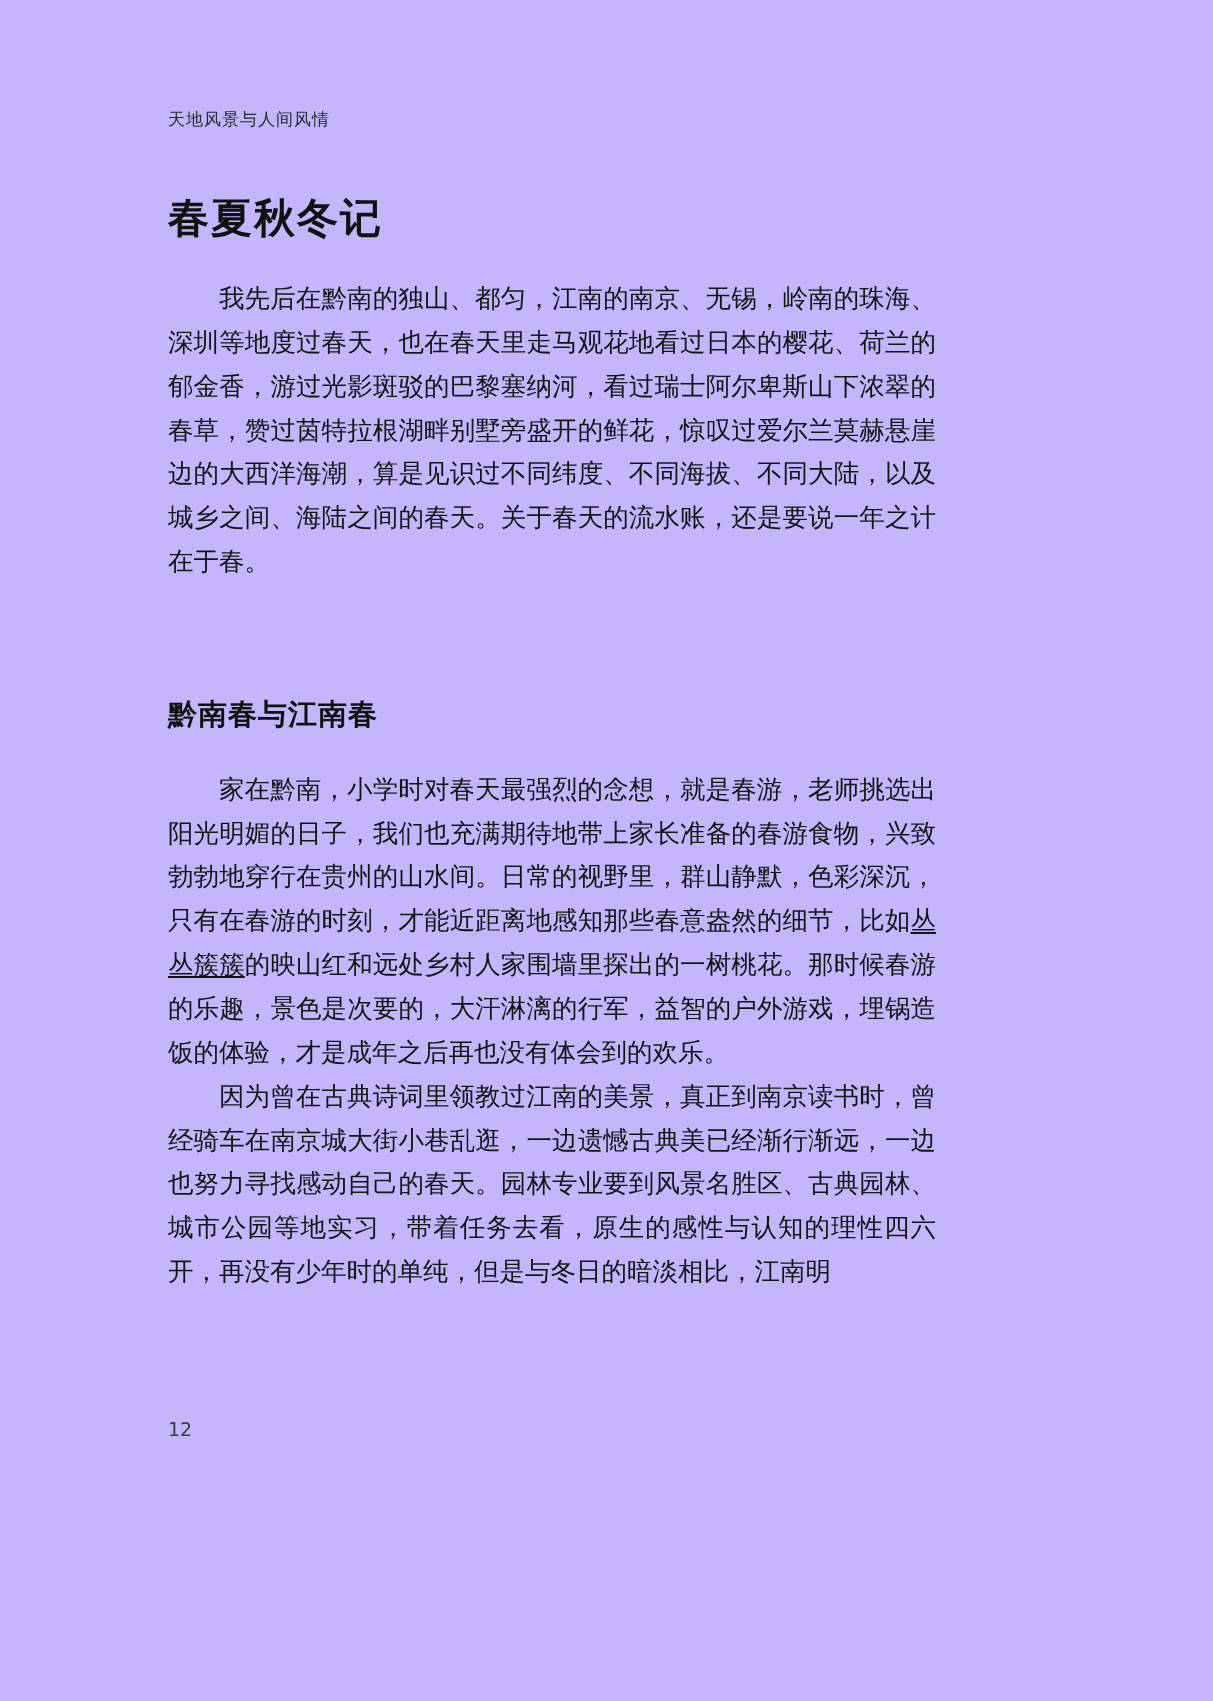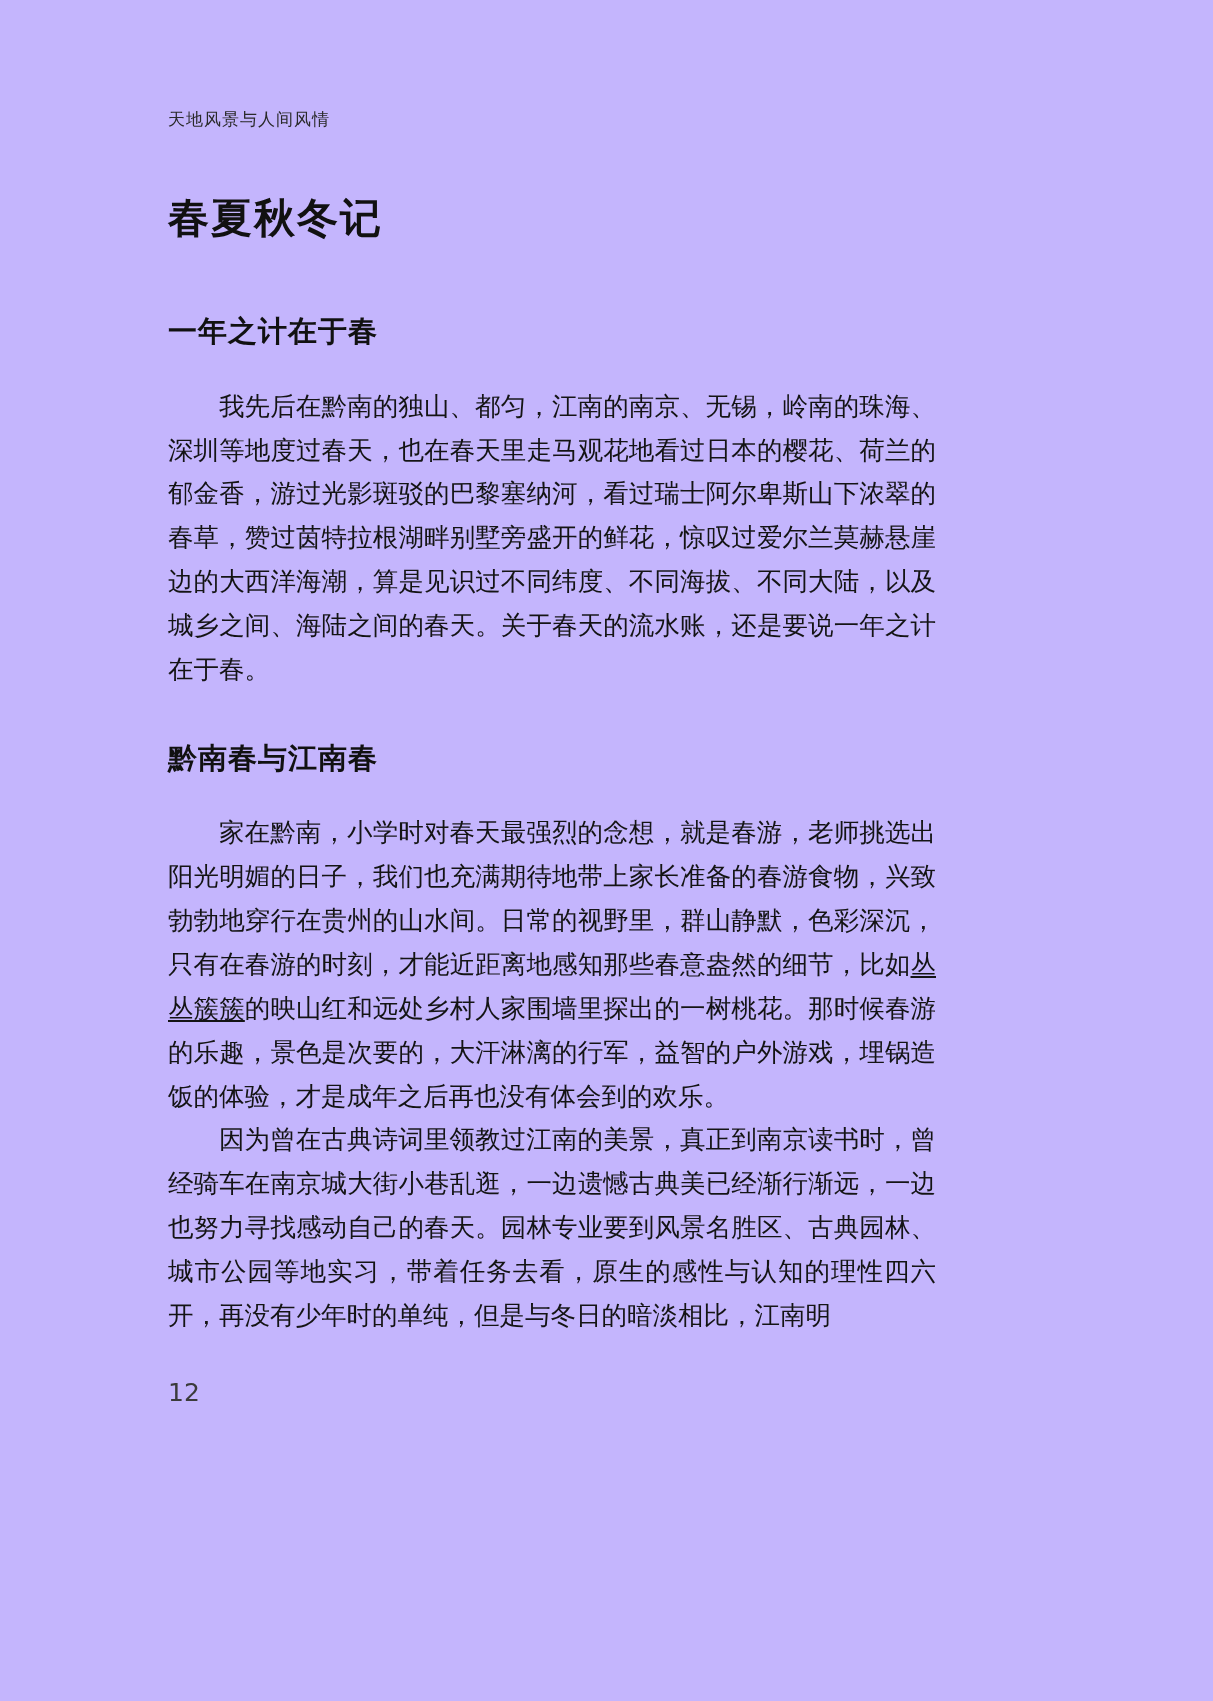--- a/index.html
+++ b/index.html
@@ -45,21 +45,21 @@
     font-weight: bold;
     font-size: 29px;
     letter-spacing: 1px;
     color: #111111;
     line-height: 1.3;
   }
   .section-title.first {
     margin-top: 70px;
   }
   .section-title.second {
-    margin-top: 48px;
+    margin-top: 112px;
   }
   .para {
     font-family: "DejaVu Serif", serif;
     font-size: 25.5px;
     line-height: 1.72;
     text-align: justify;
     text-justify: inter-ideograph;
     color: #141414;
     margin: 0;
   }
@@ -69,37 +69,36 @@
   .para-block {
     margin-top: 34px;
   }
   .underline-seg {
     text-decoration: underline;
     text-underline-offset: 3px;
   }
   .folio {
     position: absolute;
     left: 168px;
-    top: 1378px;
+    top: 1418px;
     font-family: "DejaVu Sans", sans-serif;
-    font-size: 25px;
+    font-size: 19px;
     color: #3b3b3b;
   }
 </style>
 </head>
 <body>
 
 <div class="page">
   <div class="content">
 
     <div class="running-head">天地风景与人间风情</div>
 
     <h1 class="chapter-title">春夏秋冬记</h1>
 
-    <h2 class="section-title first">一年之计在于春</h2>
 
     <div class="para-block">
       <p class="para indent">我先后在黔南的独山、都匀，江南的南京、无锡，岭南的珠海、深圳等地度过春天，也在春天里走马观花地看过日本的樱花、荷兰的郁金香，游过光影斑驳的巴黎塞纳河，看过瑞士阿尔卑斯山下浓翠的春草，赞过茵特拉根湖畔别墅旁盛开的鲜花，惊叹过爱尔兰莫赫悬崖边的大西洋海潮，算是见识过不同纬度、不同海拔、不同大陆，以及城乡之间、海陆之间的春天。关于春天的流水账，还是要说一年之计在于春。</p>
     </div>
 
     <h2 class="section-title second">黔南春与江南春</h2>
 
     <div class="para-block">
       <p class="para indent">家在黔南，小学时对春天最强烈的念想，就是春游，老师挑选出阳光明媚的日子，我们也充满期待地带上家长准备的春游食物，兴致勃勃地穿行在贵州的山水间。日常的视野里，群山静默，色彩深沉，只有在春游的时刻，才能近距离地感知那些春意盎然的细节，比如<span class="underline-seg">丛丛簇簇</span>的映山红和远处乡村人家围墙里探出的一树桃花。那时候春游的乐趣，景色是次要的，大汗淋漓的行军，益智的户外游戏，埋锅造饭的体验，才是成年之后再也没有体会到的欢乐。</p>
       <p class="para indent">因为曾在古典诗词里领教过江南的美景，真正到南京读书时，曾经骑车在南京城大街小巷乱逛，一边遗憾古典美已经渐行渐远，一边也努力寻找感动自己的春天。园林专业要到风景名胜区、古典园林、城市公园等地实习，带着任务去看，原生的感性与认知的理性四六开，再没有少年时的单纯，但是与冬日的暗淡相比，江南明</p>

